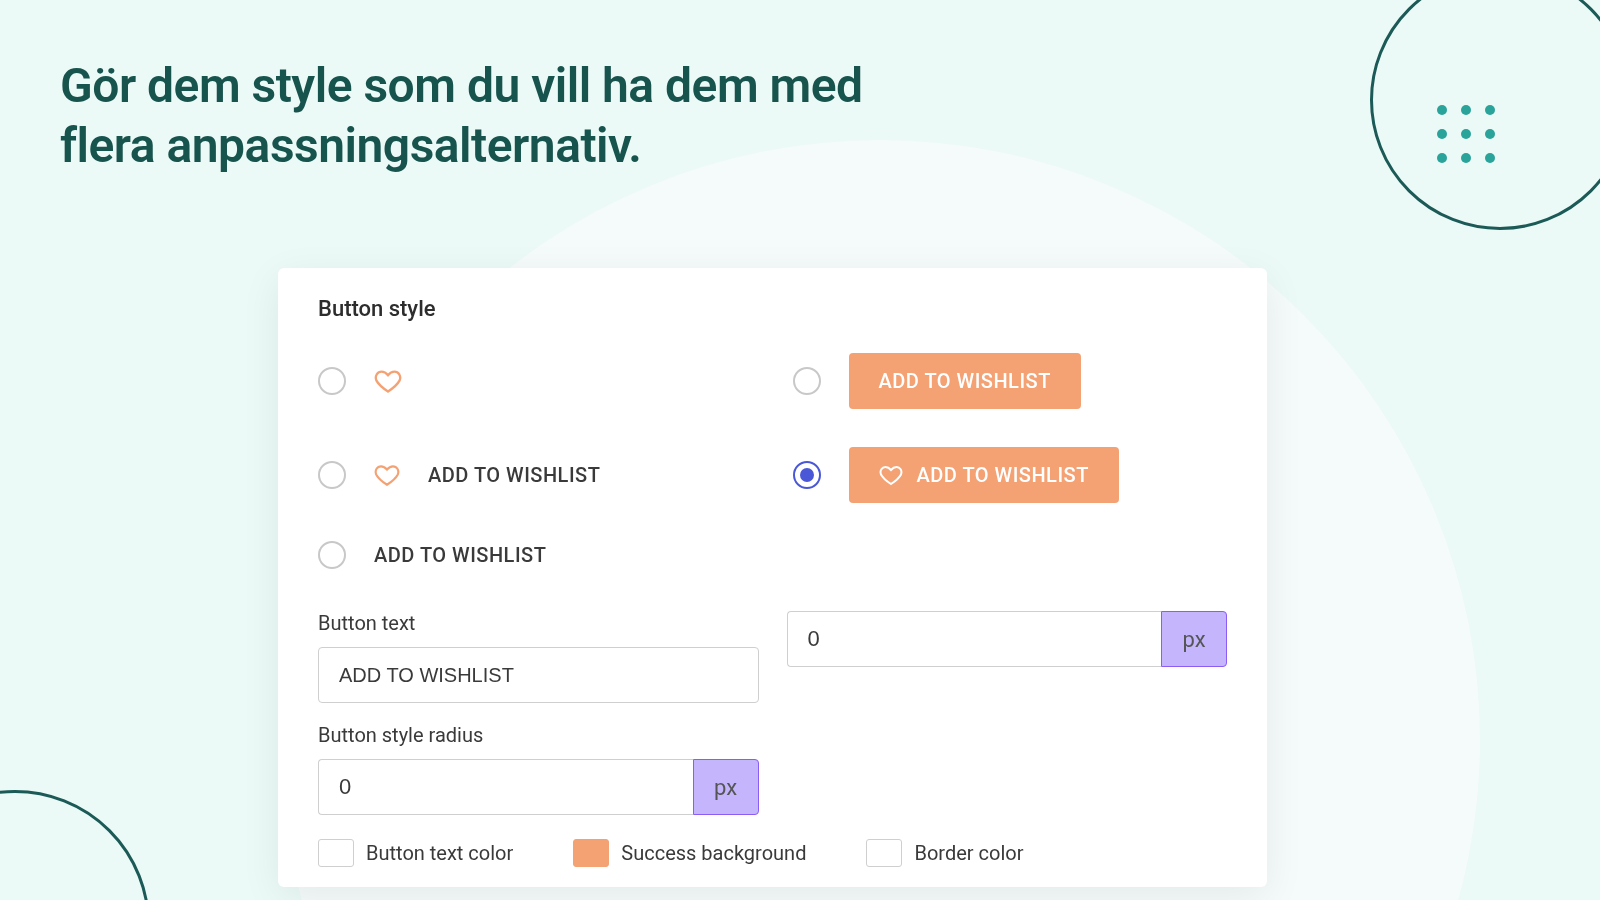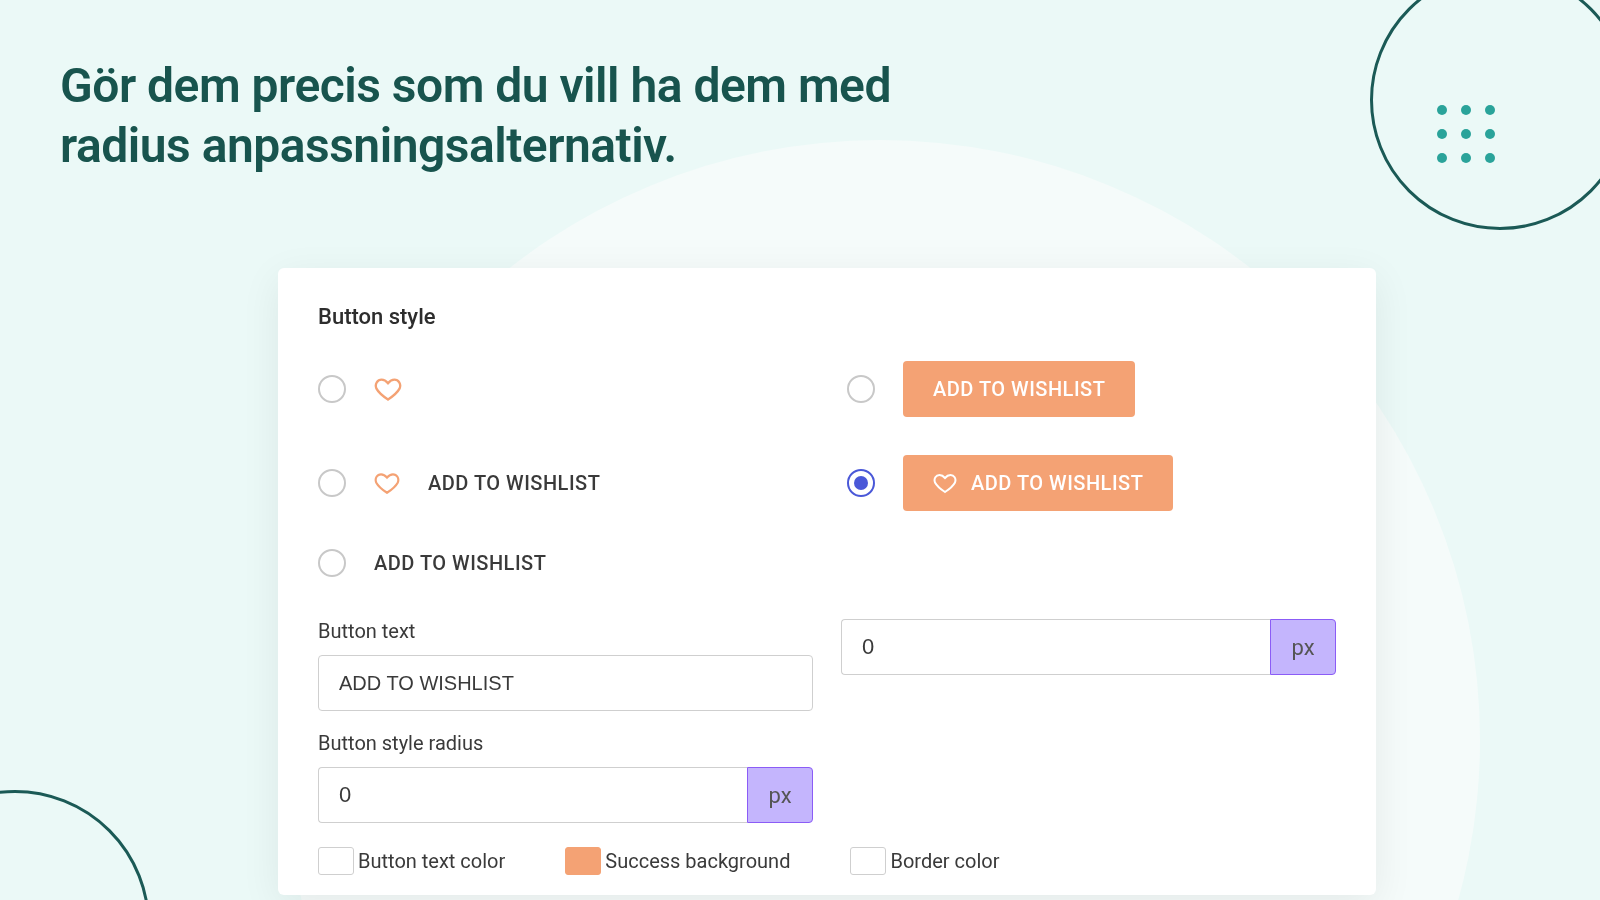--- a/index.html
+++ b/index.html
@@ -59,25 +59,25 @@
     color: #18544e;
     font-size: 48px;
     font-weight: 600;
     line-height: 1.25;
     letter-spacing: -0.5px;
   }
   .card {
     position: absolute;
     top: 268px;
     left: 278px;
-    width: 1098px;
+    width: 989px;
     background: #fff;
     border-radius: 6px;
     box-shadow: 0 10px 40px rgba(0,0,0,0.07);
-    padding: 36px 40px 20px 40px;
+    padding: 28px 40px 20px 40px;
   }
   .section-title {
     font-size: 22px;
     color: #2d2d2d;
     font-weight: 500;
     margin-bottom: 32px;
   }
   .style-grid {
     display: grid;
     grid-template-columns: 1fr 1fr;
@@ -182,21 +182,21 @@
     color: #555;
   }
   .color-row {
     display: flex;
     gap: 60px;
     margin-top: 24px;
   }
   .color-item {
     display: flex;
     align-items: center;
-    gap: 4px;
+    gap: 12px;
   }
   .swatch {
     width: 36px; height: 28px;
     border: 1px solid #cfcfcf;
     border-radius: 3px;
   }
   .swatch.orange { background: #f4a274; border-color: #f4a274; }
   .color-label {
     font-size: 20px;
     color: #3a3a3a;
@@ -213,21 +213,21 @@
     <span></span>
     <span></span>
   <span></span>
     <span></span>
     <span></span>
   <span></span>
     <span></span>
     <span></span>
 </div>
 
-<h1 class="headline">Gör dem precis som du vill ha dem med radius anpassningsalternativ.</h1>
+<h1 class="headline">Gör dem style som du vill ha dem med flera anpassningsalternativ.</h1>
 
 <div class="card">
   <div class="section-title">Button style</div>
 
   <div class="style-grid">
 
     <div class="style-option">
       <span class="radio"></span>
       <span class="heart-icon">
         <svg width="28" height="28" viewBox="0 0 24 24" fill="none" stroke="#f4a274" stroke-width="2">

